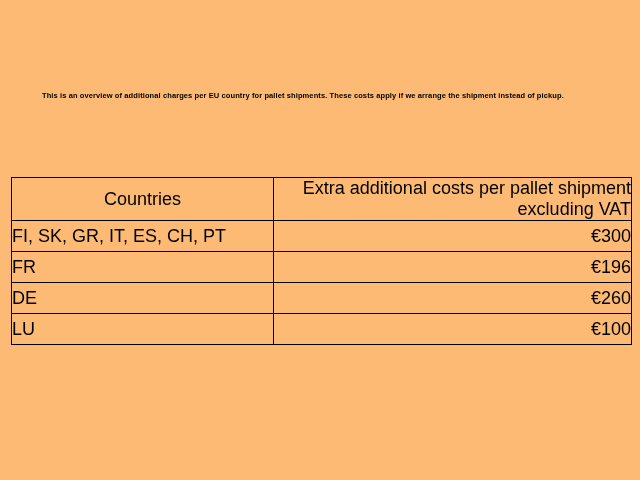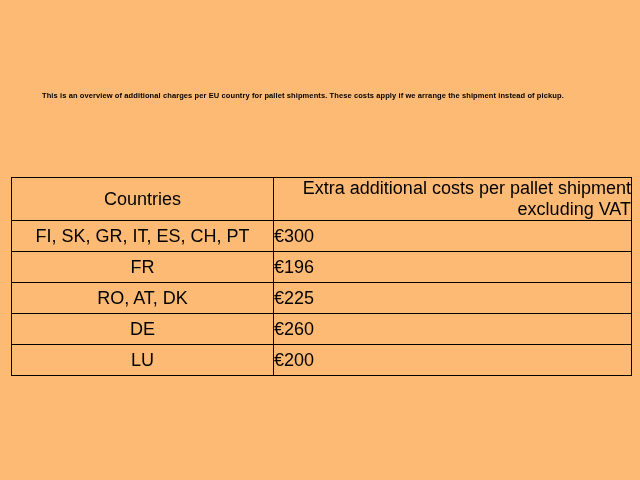--- a/index.html
+++ b/index.html
@@ -63,25 +63,25 @@
   }
   .head-cell.left-head {
     text-align: center;
   }
   .head-cell.cost-head {
     text-align: right;
     padding-left: 9px;
   }
   .cell-pad {
     padding-left: 9px;
-    text-align: center;
+    text-align: left;
   }
   .cost-pad {
     padding-left: 36px;
-    text-align: left;
+    text-align: right;
   }
 </style>
 </head>
 <body>
 
 <div class="page">
 
   <div class="intro">This is an overview of additional charges per EU country for pallet shipments. These costs apply if we arrange the shipment instead of pickup.</div>
 
   <table class="vat-table">
@@ -96,27 +96,23 @@
       </tr>
       <tr>
         <td class="cell-pad">FI, SK, GR, IT, ES, CH, PT</td>
         <td class="cost-pad">€300</td>
       </tr>
       <tr>
         <td class="cell-pad">FR</td>
         <td class="cost-pad">€196</td>
       </tr>
       <tr>
-        <td class="cell-pad">RO, AT, DK</td>
-        <td class="cost-pad">€225</td>
-      </tr>
-      <tr>
         <td class="cell-pad">DE</td>
         <td class="cost-pad">€260</td>
       </tr>
       <tr>
         <td class="cell-pad">LU</td>
-        <td class="cost-pad">€200</td>
+        <td class="cost-pad">€100</td>
       </tr>
     </tbody>
   </table>
 
 </div>
 
 </body></html>

